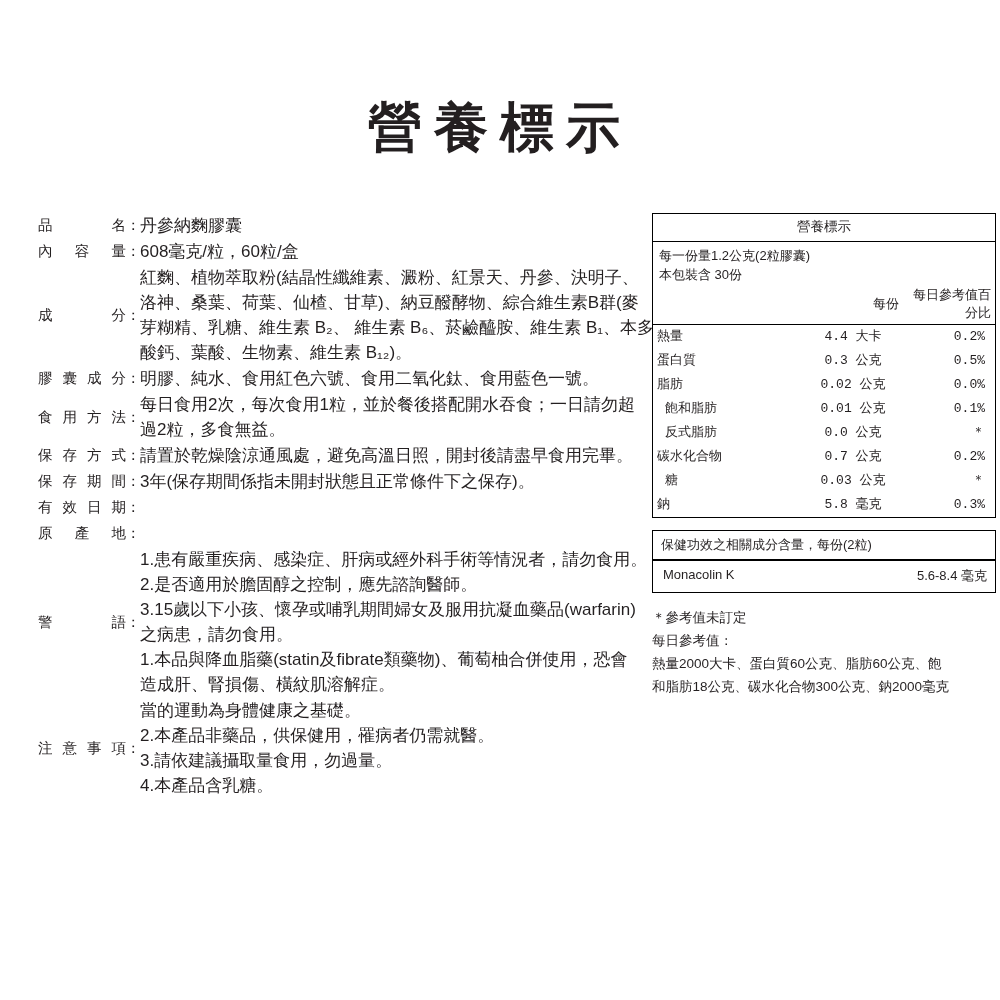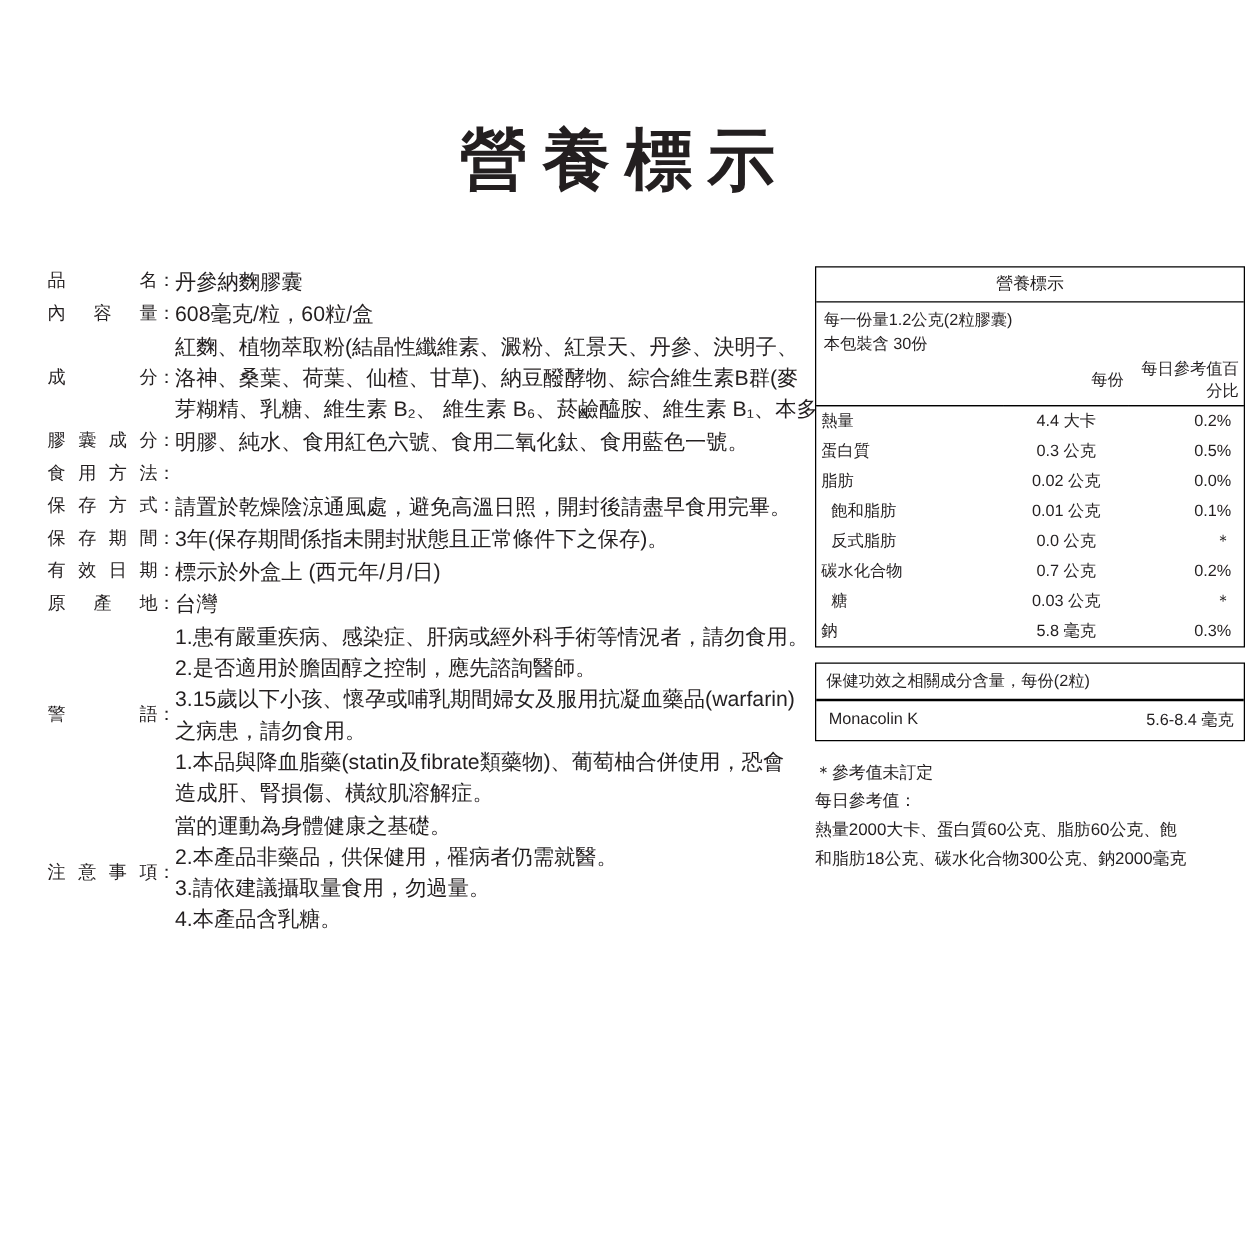--- a/index.html
+++ b/index.html
@@ -97,20 +97,21 @@
   .nutri-table th {
     font-weight: normal;
     text-align: right;
     padding: 2px 4px 2px 4px;
     border-bottom: 1px solid #000;
   }
   .nutri-table th.blank { border-bottom: 1px solid #000; }
   .nutri-table td {
     padding: 2px 4px;
     line-height: 20px;
+    font-family: Liberation Mono, monospace;
   }
   .nutri-table td.name { text-align: left; }
   .nutri-table td.amt { text-align: center; width: 92px; }
   .nutri-table td.pct { text-align: right; width: 78px; padding-right: 10px; }
   .indent { padding-left: 12px !important; }
 
   .func-box {
     border: 1px solid #000;
     width: 344px;
     box-sizing: border-box;
@@ -158,60 +159,59 @@
             <span class="line">608毫克/粒，60粒/盒</span>
           </div>
         </div>
         <div class="spec-row">
           <div class="spec-label">成分</div>
           <div class="spec-colon">：</div>
           <div class="spec-value">
             <span class="line">紅麴、植物萃取粉(結晶性纖維素、澱粉、紅景天、丹參、決明子、</span>
             <span class="line">洛神、桑葉、荷葉、仙楂、甘草)、納豆醱酵物、綜合維生素B群(麥</span>
             <span class="line">芽糊精、乳糖、維生素 B₂、 維生素 B₆、菸鹼醯胺、維生素 B₁、本多</span>
+            <span class="line">酸鈣、葉酸、生物素、維生素 B₁₂)。</span>
           </div>
         </div>
         <div class="spec-row">
           <div class="spec-label">膠囊成分</div>
           <div class="spec-colon">：</div>
           <div class="spec-value">
             <span class="line">明膠、純水、食用紅色六號、食用二氧化鈦、食用藍色一號。</span>
           </div>
         </div>
         <div class="spec-row">
           <div class="spec-label">食用方法</div>
           <div class="spec-colon">：</div>
+          <div class="spec-value">
+            <span class="line">每日食用2次，每次食用1粒，並於餐後搭配開水吞食；一日請勿超</span>
+            <span class="line">過2粒，多食無益。</span>
+          </div>
         </div>
         <div class="spec-row">
           <div class="spec-label">保存方式</div>
           <div class="spec-colon">：</div>
           <div class="spec-value">
             <span class="line">請置於乾燥陰涼通風處，避免高溫日照，開封後請盡早食用完畢。</span>
           </div>
         </div>
         <div class="spec-row">
           <div class="spec-label">保存期間</div>
           <div class="spec-colon">：</div>
           <div class="spec-value">
             <span class="line">3年(保存期間係指未開封狀態且正常條件下之保存)。</span>
           </div>
         </div>
         <div class="spec-row">
           <div class="spec-label">有效日期</div>
           <div class="spec-colon">：</div>
-          <div class="spec-value">
-            <span class="line">標示於外盒上 (西元年/月/日)</span>
-          </div>
         </div>
         <div class="spec-row">
           <div class="spec-label">原產地</div>
           <div class="spec-colon">：</div>
-          <div class="spec-value">
-            <span class="line">台灣</span>
-          </div>
         </div>
         <div class="spec-row">
           <div class="spec-label">警語</div>
           <div class="spec-colon">：</div>
           <div class="spec-value">
             <span class="line">1.患有嚴重疾病、感染症、肝病或經外科手術等情況者，請勿食用。</span>
             <span class="line">2.是否適用於膽固醇之控制，應先諮詢醫師。</span>
             <span class="line">3.15歲以下小孩、懷孕或哺乳期間婦女及服用抗凝血藥品(warfarin)</span>
             <span class="line">之病患，請勿食用。</span>
             <span class="line">1.本品與降血脂藥(statin及fibrate類藥物)、葡萄柚合併使用，恐會</span>

